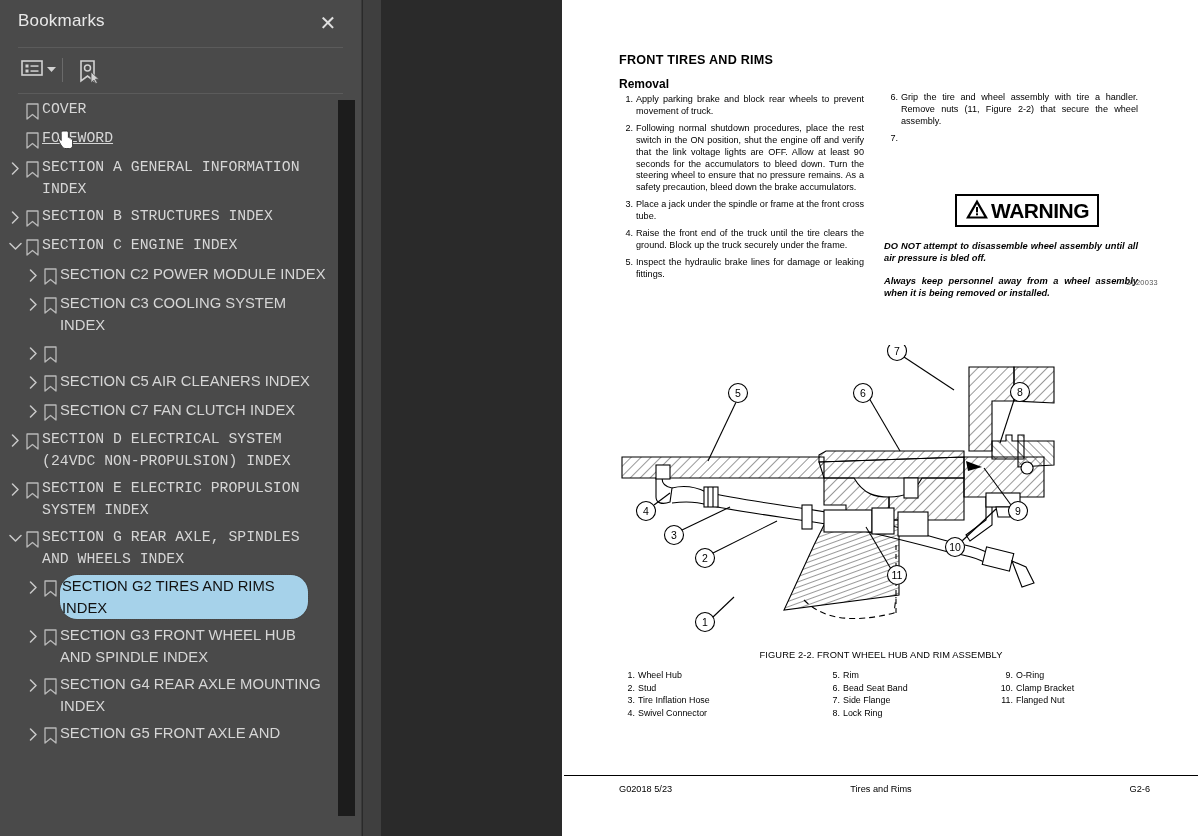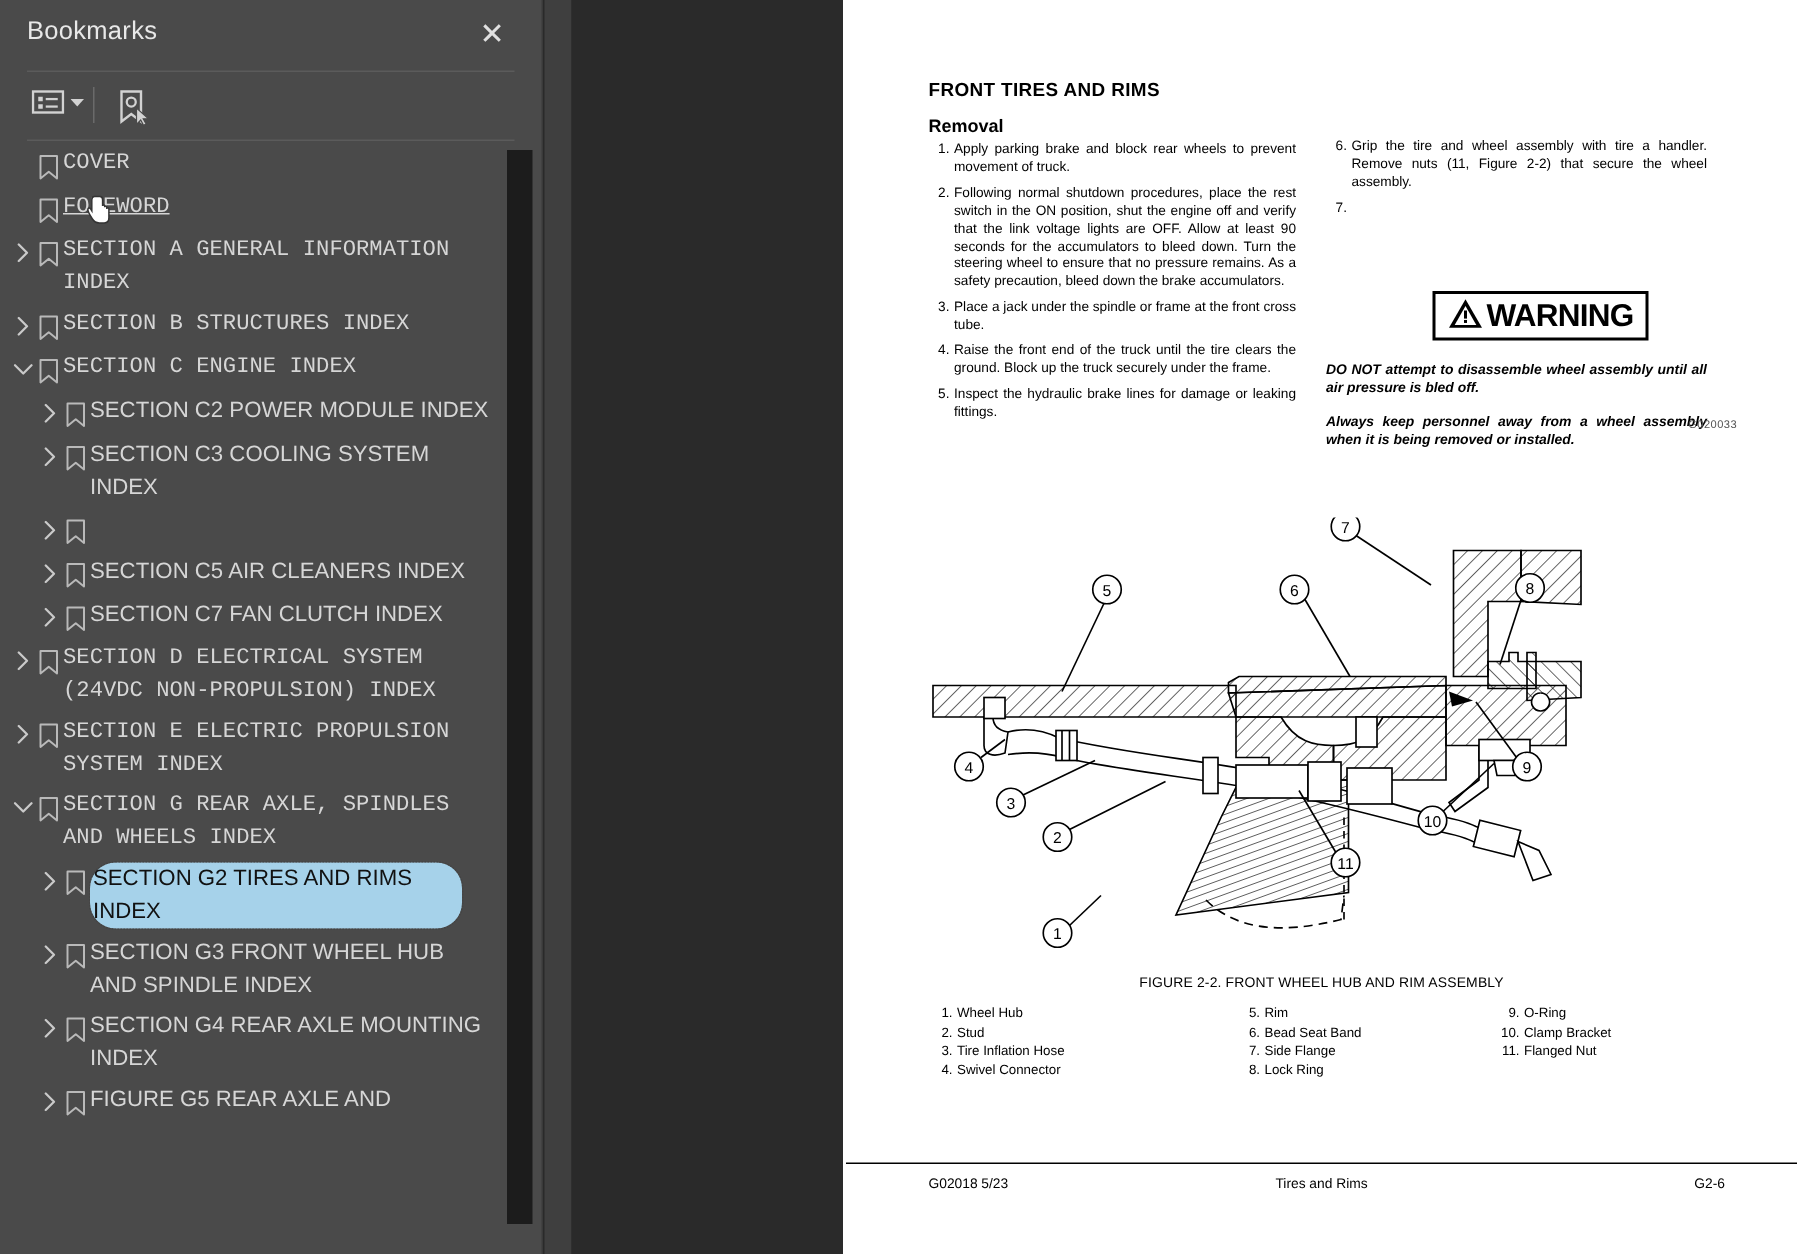--- a/index.html
+++ b/index.html
@@ -464,21 +464,21 @@
             <span class="chev">
               <svg width="9" height="13" viewBox="0 0 9 13">
                 <path d="M1.5 1 L7 6.5 L1.5 12" fill="none" stroke="currentColor" stroke-width="1.5" stroke-linecap="round" stroke-linejoin="round"></path>
               </svg>
             </span>
             <span class="bmicon">
               <svg width="13" height="17" viewBox="0 0 13 17">
                 <path d="M1 1 H12 V16 L6.5 11.5 L1 16 Z" fill="none" stroke="#b9b9b9" stroke-width="1.3" stroke-linejoin="round"></path>
               </svg>
             </span>
-            <span class="label">FIGURE G5 REAR AXLE AND</span>
+            <span class="label">SECTION G5 FRONT AXLE AND</span>
           </div>
         </div>
       </div>
 
     <div id="bm-scroll-track">
       <div id="bm-scroll-thumb"></div>
     </div>
 
     <div id="cursor">
       <svg width="18" height="22" viewBox="0 0 18 22">

